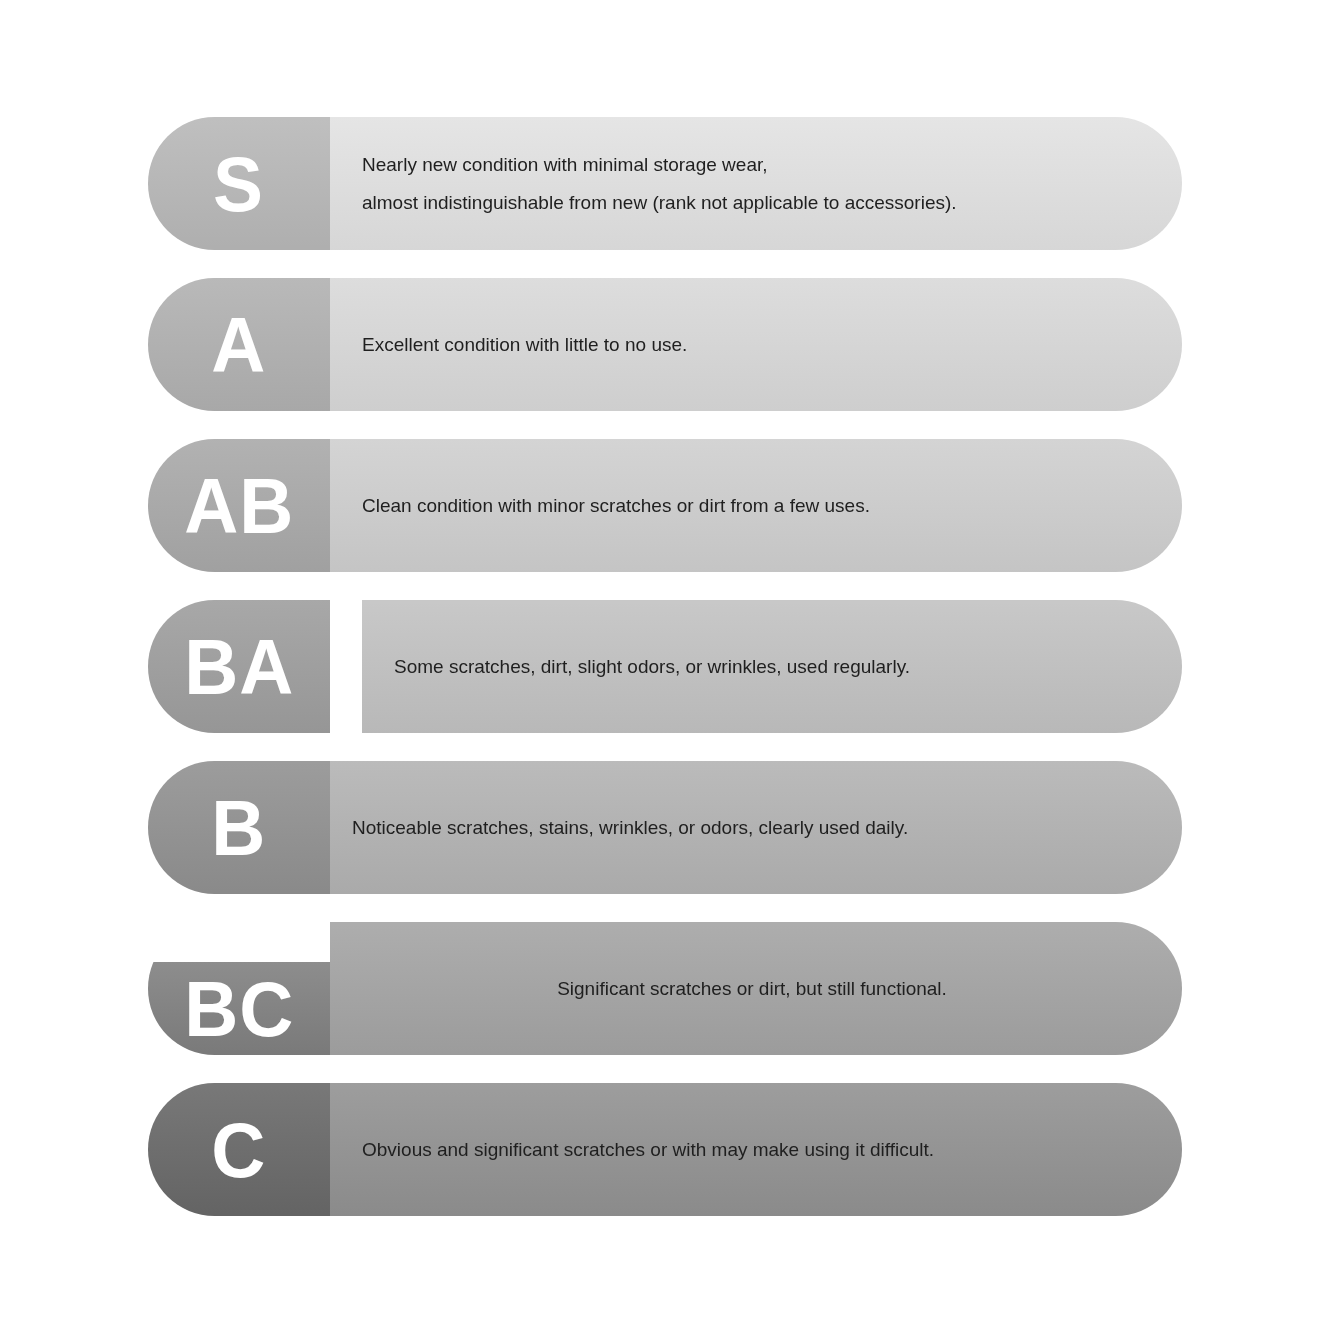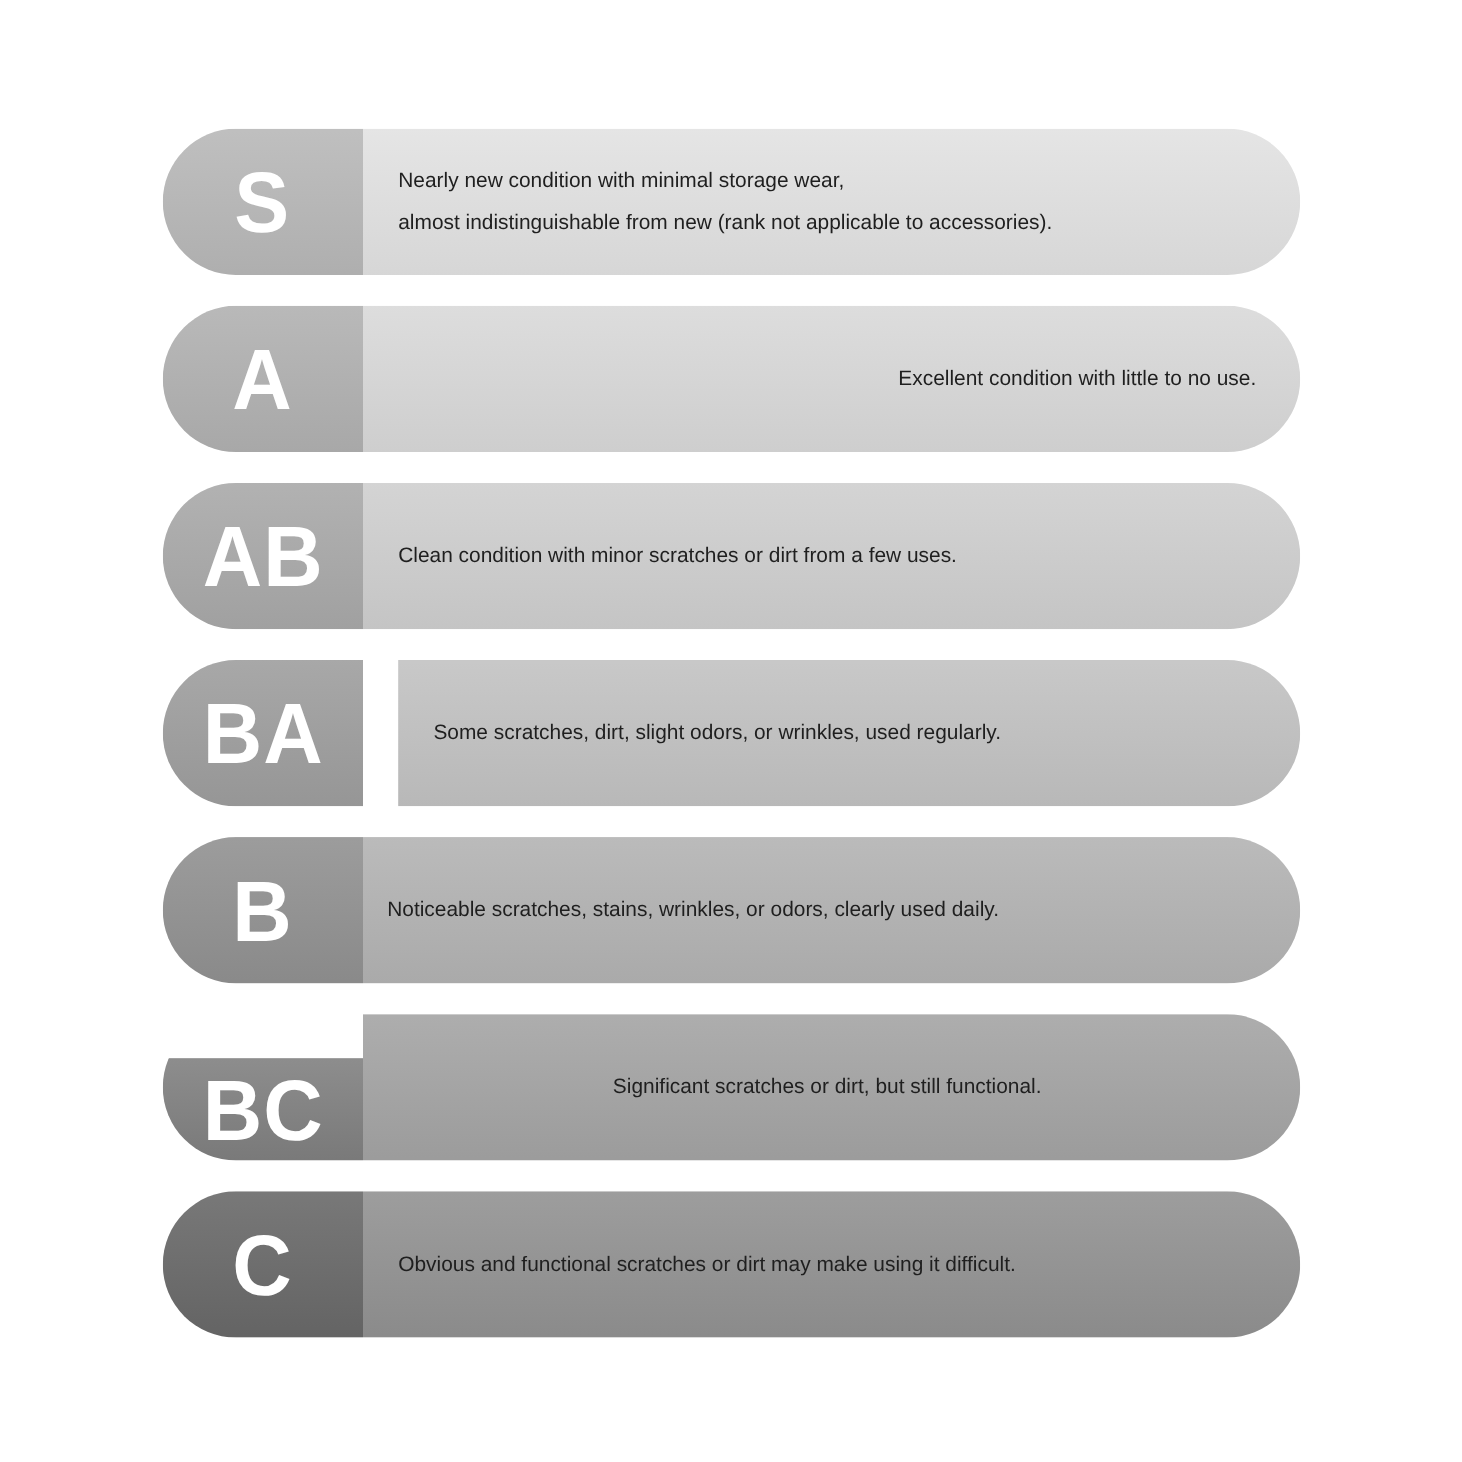--- a/index.html
+++ b/index.html
@@ -68,21 +68,21 @@
     <div class="rank-desc" style="background-color: rgb(226, 226, 226);">
       <div class="desc-line">Nearly new condition with minimal storage wear,</div>
       <div class="desc-line">almost indistinguishable from new (rank not applicable to accessories).</div>
     </div>
   </div>
 
   <div class="rank-row">
     <div class="rank-badge" style="background-color: rgb(177, 177, 177);">
       <span class="rank-letter">A</span>
     </div>
-    <div class="rank-desc" style="background-color: rgb(217, 217, 217); align-items: flex-end;">
+    <div class="rank-desc" style="background-color: rgb(217, 217, 217);">
       <div class="desc-line">Excellent condition with little to no use.</div>
     </div>
   </div>
 
   <div class="rank-row">
     <div class="rank-badge" style="background-color: rgb(169, 169, 169);">
       <span class="rank-letter">AB</span>
     </div>
     <div class="rank-desc" style="background-color: rgb(207, 207, 207);">
       <div class="desc-line">Clean condition with minor scratches or dirt from a few uses.</div>
@@ -114,17 +114,17 @@
     <div class="rank-desc" style="background-color: rgb(164, 164, 164); text-align: center;">
       <div class="desc-line">Significant scratches or dirt, but still functional.</div>
     </div>
   </div>
 
   <div class="rank-row">
     <div class="rank-badge" style="background-color: rgb(105, 105, 105);">
       <span class="rank-letter">C</span>
     </div>
     <div class="rank-desc" style="background-color: rgb(146, 146, 146);">
-      <div class="desc-line">Obvious and functional scratches or dirt may make using it difficult.</div>
+      <div class="desc-line">Obvious and significant scratches or with may make using it difficult.</div>
     </div>
   </div>
 
 </div>
 
 </body></html>

